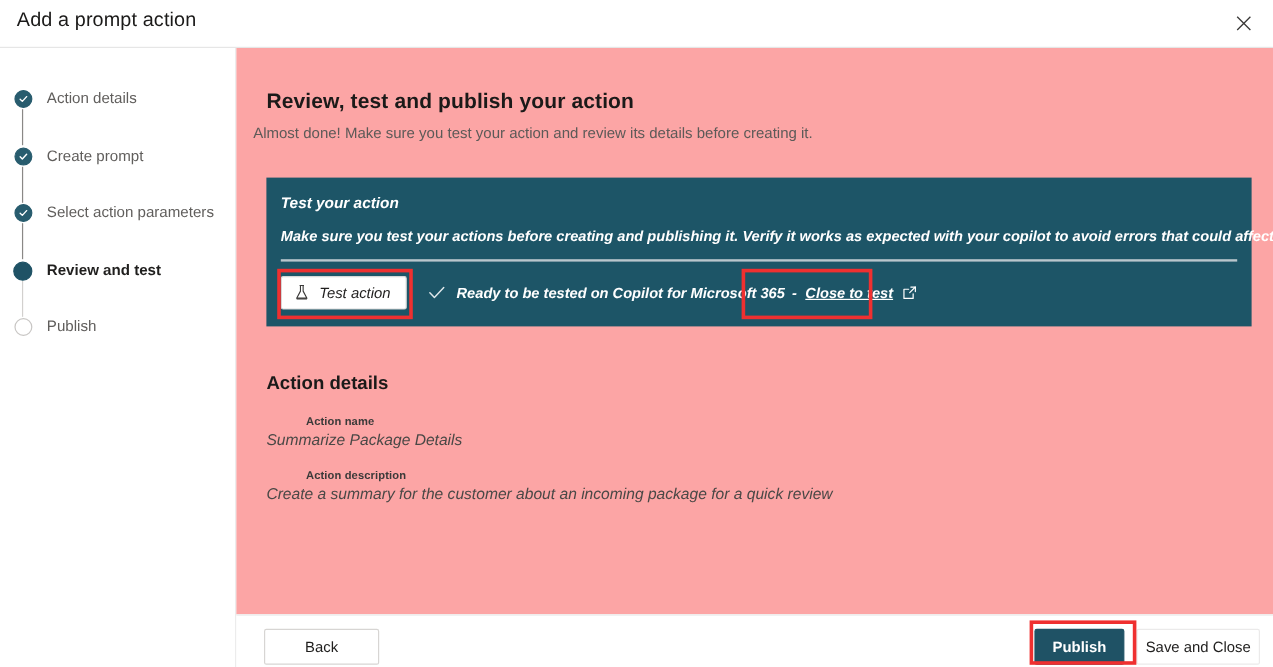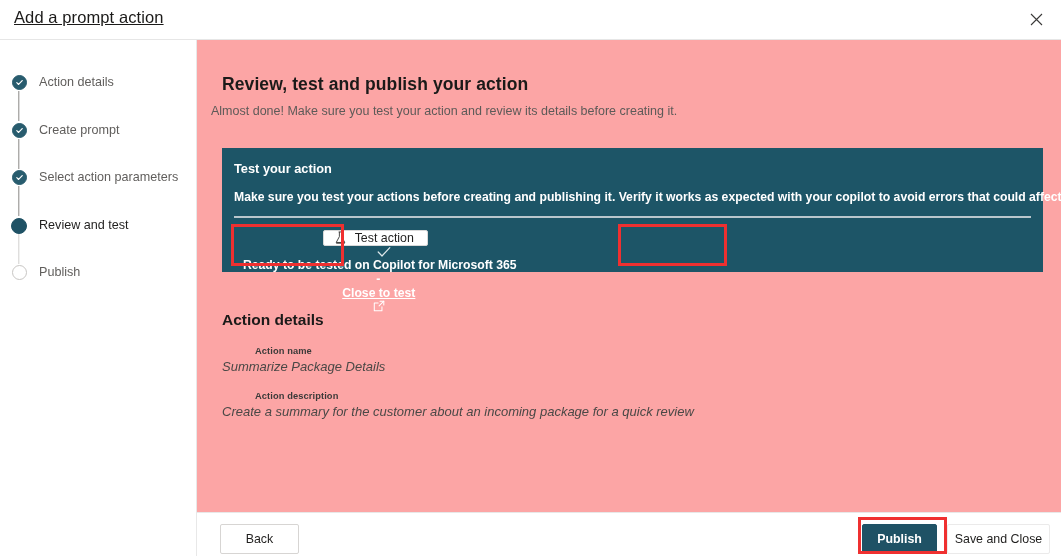--- a/index.html
+++ b/index.html
@@ -25,21 +25,20 @@
     background: #ffffff;
     border-bottom: 1px solid #e6e6e6;
   }
   .titlebar-title {
     position: absolute;
     left: 14px;
     top: 8px;
     font-size: 16.5px;
     color: #1b1a19;
     letter-spacing: 0.1px;
-    text-decoration: underline;
   }
   .close-btn {
     position: absolute;
     right: 8px;
     top: 3px;
     width: 34px;
     height: 32px;
     display: flex;
     align-items: center;
     justify-content: center;
@@ -117,21 +116,21 @@
   .connector.light { background: #d2d0ce; }
   .step-label {
     font-size: 12.6px;
     color: #605e5c;
     padding-left: 9px;
     padding-top: 1px;
     line-height: 16px;
   }
   .step-label.active {
     color: #201f1e;
-    font-weight: normal;
+    font-weight: bold;
   }
 
   
   .content {
     position: absolute;
     left: 197px;
     top: 40px;
     width: 864px;
     height: 472px;
     background: #fca5a5;
@@ -155,20 +154,21 @@
 
   
   .banner {
     position: absolute;
     left: 25px;
     top: 108px;
     width: 821px;
     height: 124px;
     background: #1d5567;
     box-sizing: border-box;
+    font-style: italic;
   }
   .banner-title {
     position: absolute;
     left: 12px;
     top: 13px;
     font-size: 12.8px;
     font-weight: bold;
     color: #ffffff;
   }
   .banner-text {
@@ -188,21 +188,20 @@
     height: 1.6px;
     background: #b9c6cc;
   }
   .banner-row {
     position: absolute;
     left: 12px;
     top: 82px;
     display: flex;
     align-items: center;
     height: 28px;
-    flex-direction: column;
   }
   .test-btn {
     background: #ffffff;
     border: 1px solid #d8d8d8;
     border-radius: 2px;
     height: 28px;
     padding: 0 13px 0 10px;
     display: flex;
     align-items: center;
     gap: 8px;
@@ -303,21 +302,21 @@
     border-radius: 2px;
     font-size: 12.4px;
     display: flex;
     align-items: center;
     justify-content: center;
     cursor: pointer;
     box-sizing: border-box;
   }
   .btn-back {
     left: 23px;
-    width: 79px;
+    width: 96px;
     background: #ffffff;
     border: 1px solid #d7d5d3;
     color: #201f1e;
   }
   .btn-publish {
     left: 665px;
     width: 75px;
     background: #1f5265;
     border: 1px solid #1f5265;
     color: #ffffff;

